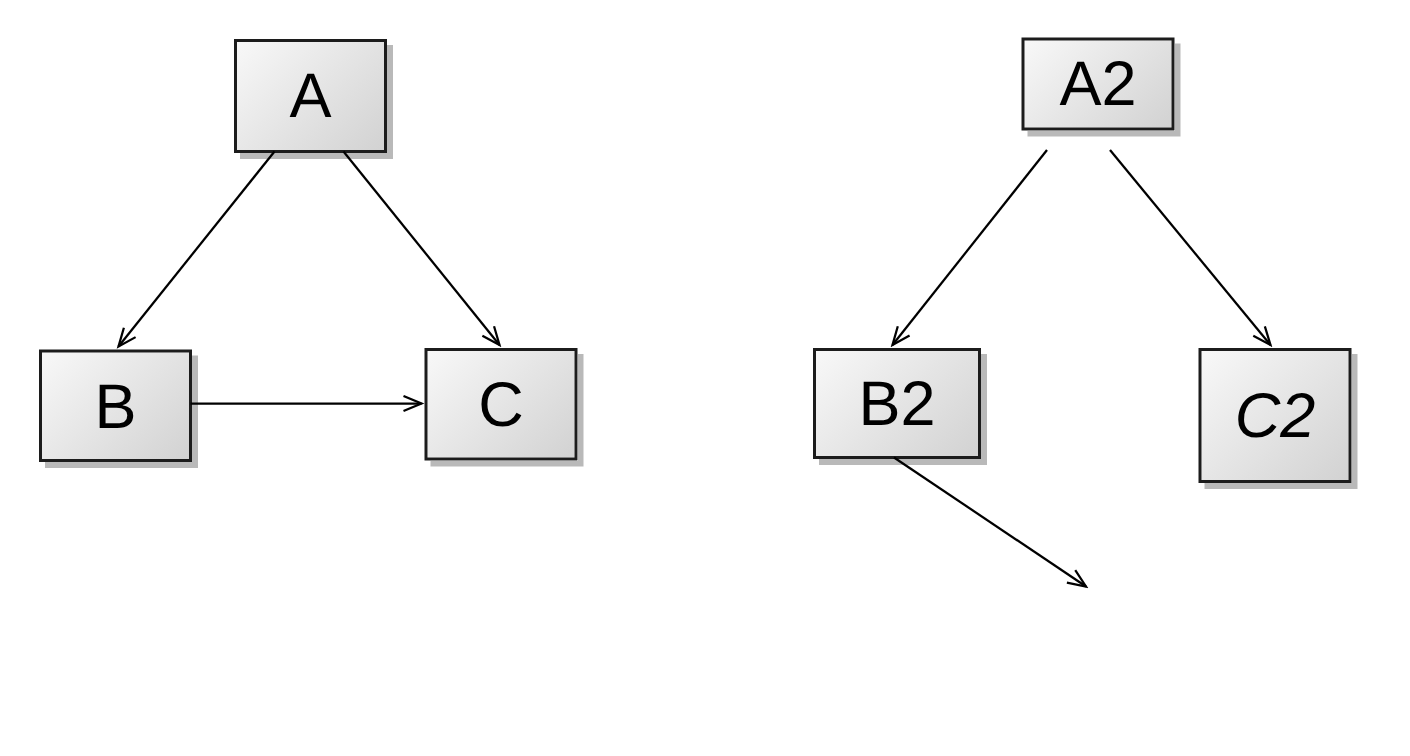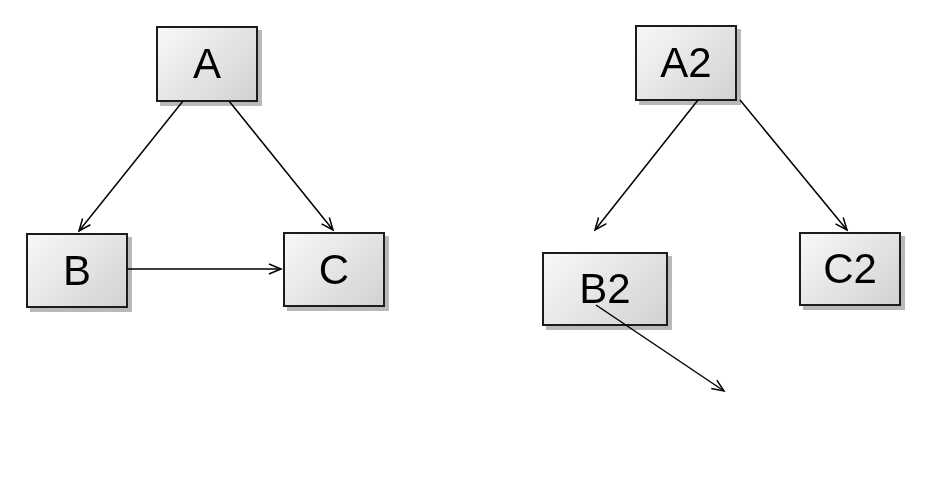--- a/index.html
+++ b/index.html
@@ -53,27 +53,27 @@
 <div id="diagram-canvas">
     <div class="node" style="left: 156px; top: 26px; width: 102px; height: 76px;">
       <span class="node-label">A</span>
     </div>
     <div class="node" style="left: 26px; top: 233px; width: 102px; height: 75px;">
       <span class="node-label">B</span>
     </div>
     <div class="node" style="left: 283px; top: 232px; width: 102px; height: 75px;">
       <span class="node-label">C</span>
     </div>
-    <div class="node" style="left: 635px; top: 25px; width: 102px; height: 76px;">
+    <div class="node" style="left: 681px; top: 25px; width: 102px; height: 62px;">
       <span class="node-label">A2</span>
     </div>
-    <div class="node" style="left: 542px; top: 232px; width: 126px; height: 74px; margin-top: 20px;">
+    <div class="node" style="left: 542px; top: 232px; width: 112px; height: 74px;">
       <span class="node-label">B2</span>
     </div>
-    <div class="node" style="left: 799px; top: 232px; width: 102px; height: 74px;">
+    <div class="node" style="left: 799px; top: 232px; width: 102px; height: 90px; font-style: italic;">
       <span class="node-label">C2</span>
     </div>
     <svg id="edge-layer" width="940" height="504">
       <defs>
         <marker id="arrowhead" markerUnits="userSpaceOnUse" markerWidth="15" markerHeight="13" refX="13" refY="6" orient="auto">
           <path d="M1,1 L13,6 L1,11" fill="none" stroke="#000000" stroke-width="1.5"></path>
         </marker>
       </defs>
       <line x1="183" y1="101" x2="79" y2="231" marker-end="url(#arrowhead)"></line>
       <line x1="229" y1="101" x2="333" y2="230" marker-end="url(#arrowhead)"></line>

